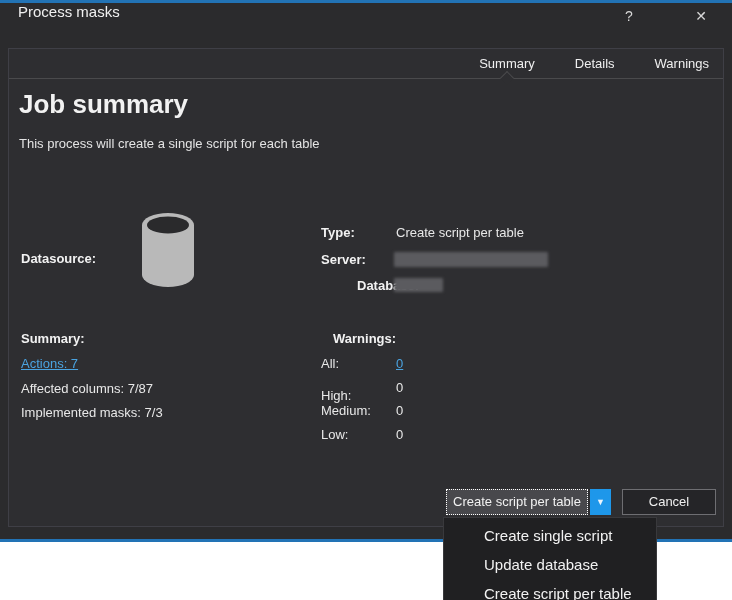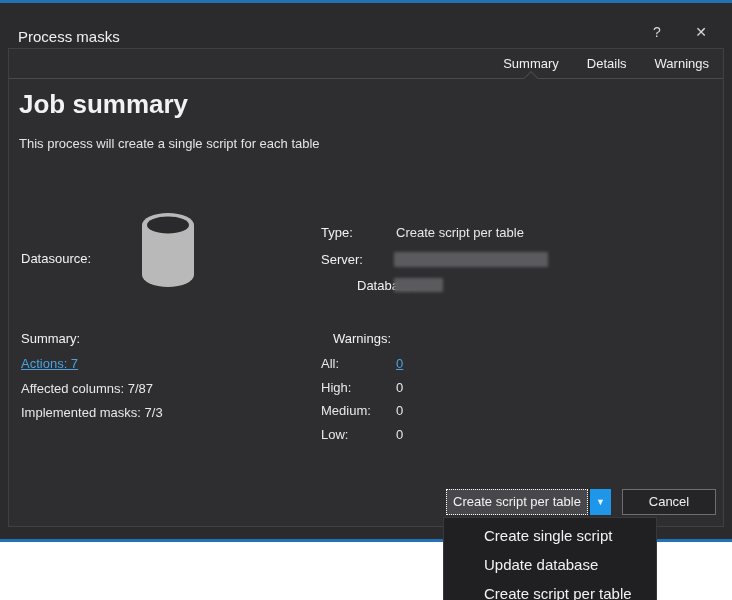--- a/index.html
+++ b/index.html
@@ -15,52 +15,52 @@
 
   
   .dialog {
     position:absolute; left:0; top:0; width:732px; height:542px;
     background:#2b2b2d;
     border-top:3px solid #2273b5;
     border-bottom:3px solid #2273b5;
   }
   .titlebar {
     position:absolute; left:0; top:0; right:0; height:42px;
-    display:flex; align-items:flex-end; padding:0 14px 0 18px;
+    display:flex; align-items:flex-start; padding:0 14px 0 18px;gap:28px;
   }
   .titlebar .title { font-size:15px; color:#f0f0f0; flex:1; }
   .titlebtn {
     width:34px; height:26px; text-align:center; line-height:26px;
     font-size:14px; color:#d8d8d8; cursor:default; margin-left:10px;
   }
 
   
   .panel {
     position:absolute; left:8px; top:45px; width:716px; height:479px;
     background:#2e2e31; border:1px solid #3f3f46;
   }
 
   
   .tabs {
     position:absolute; left:0; top:0; right:0; height:30px;
     border-bottom:1px solid #4a4a4c;
     display:flex; justify-content:flex-end; align-items:center;
     gap:24px; padding-right:12px;
   }
-  .tab { font-size:13px; color:#f0f0f0; position:relative; padding:6px 2px; }
+  .tab { font-size:13px; color:#f0f0f0; position:relative; padding:6px 2px;margin-left:12px; }
   .notch {
     position:absolute; left:50%; bottom:-6px; transform:translateX(-50%) rotate(45deg);
     width:10px; height:10px; background:#2e2e31;
     border-left:1px solid #4a4a4c; border-top:1px solid #4a4a4c;
   }
 
   .h1 { position:absolute; left:10px; top:40px; font-size:26px; font-weight:700; color:#f2f2f2; }
   .subtitle { position:absolute; left:10px; top:87px; font-size:13px; color:#e4e4e4; }
 
-  .lbl  { position:absolute; font-size:13px; font-weight:normal; color:#f2f2f2; }
+  .lbl  { position:absolute; font-size:13px; font-weight:bold; color:#f2f2f2; }
   .val  { position:absolute; font-size:13px; color:#e8e8e8; }
   .link { color:#4aa3e0; text-decoration:underline; cursor:pointer; }
 
   .dbicon { position:absolute; left:128px; top:163px; width:62px; height:78px; }
 
   .redact {
     position:absolute; background:#5b5b5f; border-radius:1px; filter:blur(1.6px);
   }
   .redact.server { left:385px; top:203px; width:154px; height:15px; }
   .redact.database { left:385px; top:229px; width:49px; height:14px; }
@@ -143,21 +143,21 @@
       <div class="lbl" style="left:12px; top:282px;">Summary:</div>
       <div class="val link" style="left:12px; top:307px;">Actions: 7</div>
       <div class="val" style="left:12px; top:332px;">Affected columns: 7/87</div>
       <div class="val" style="left:12px; top:356px;">Implemented masks: 7/3</div>
 
       <div class="lbl" style="left:324px; top:282px;">Warnings:</div>
 
       <div class="val" style="left:312px; top:307px;">All:</div>
       <div class="val link" style="left:387px; top:307px;">0</div>
 
-      <div class="val" style="left:312px; top:331px;text-align:center;">High:</div>
+      <div class="val" style="left:312px; top:339px;text-align:center;">High:</div>
       <div class="val" style="left:387px; top:331px;">0</div>
 
       <div class="val" style="left:312px; top:354px;">Medium:</div>
       <div class="val" style="left:387px; top:354px;">0</div>
 
       <div class="val" style="left:312px; top:378px;">Low:</div>
       <div class="val" style="left:387px; top:378px;">0</div>
 
       <div class="btn-primary">Create script per table</div>
       <div class="btn-split">

